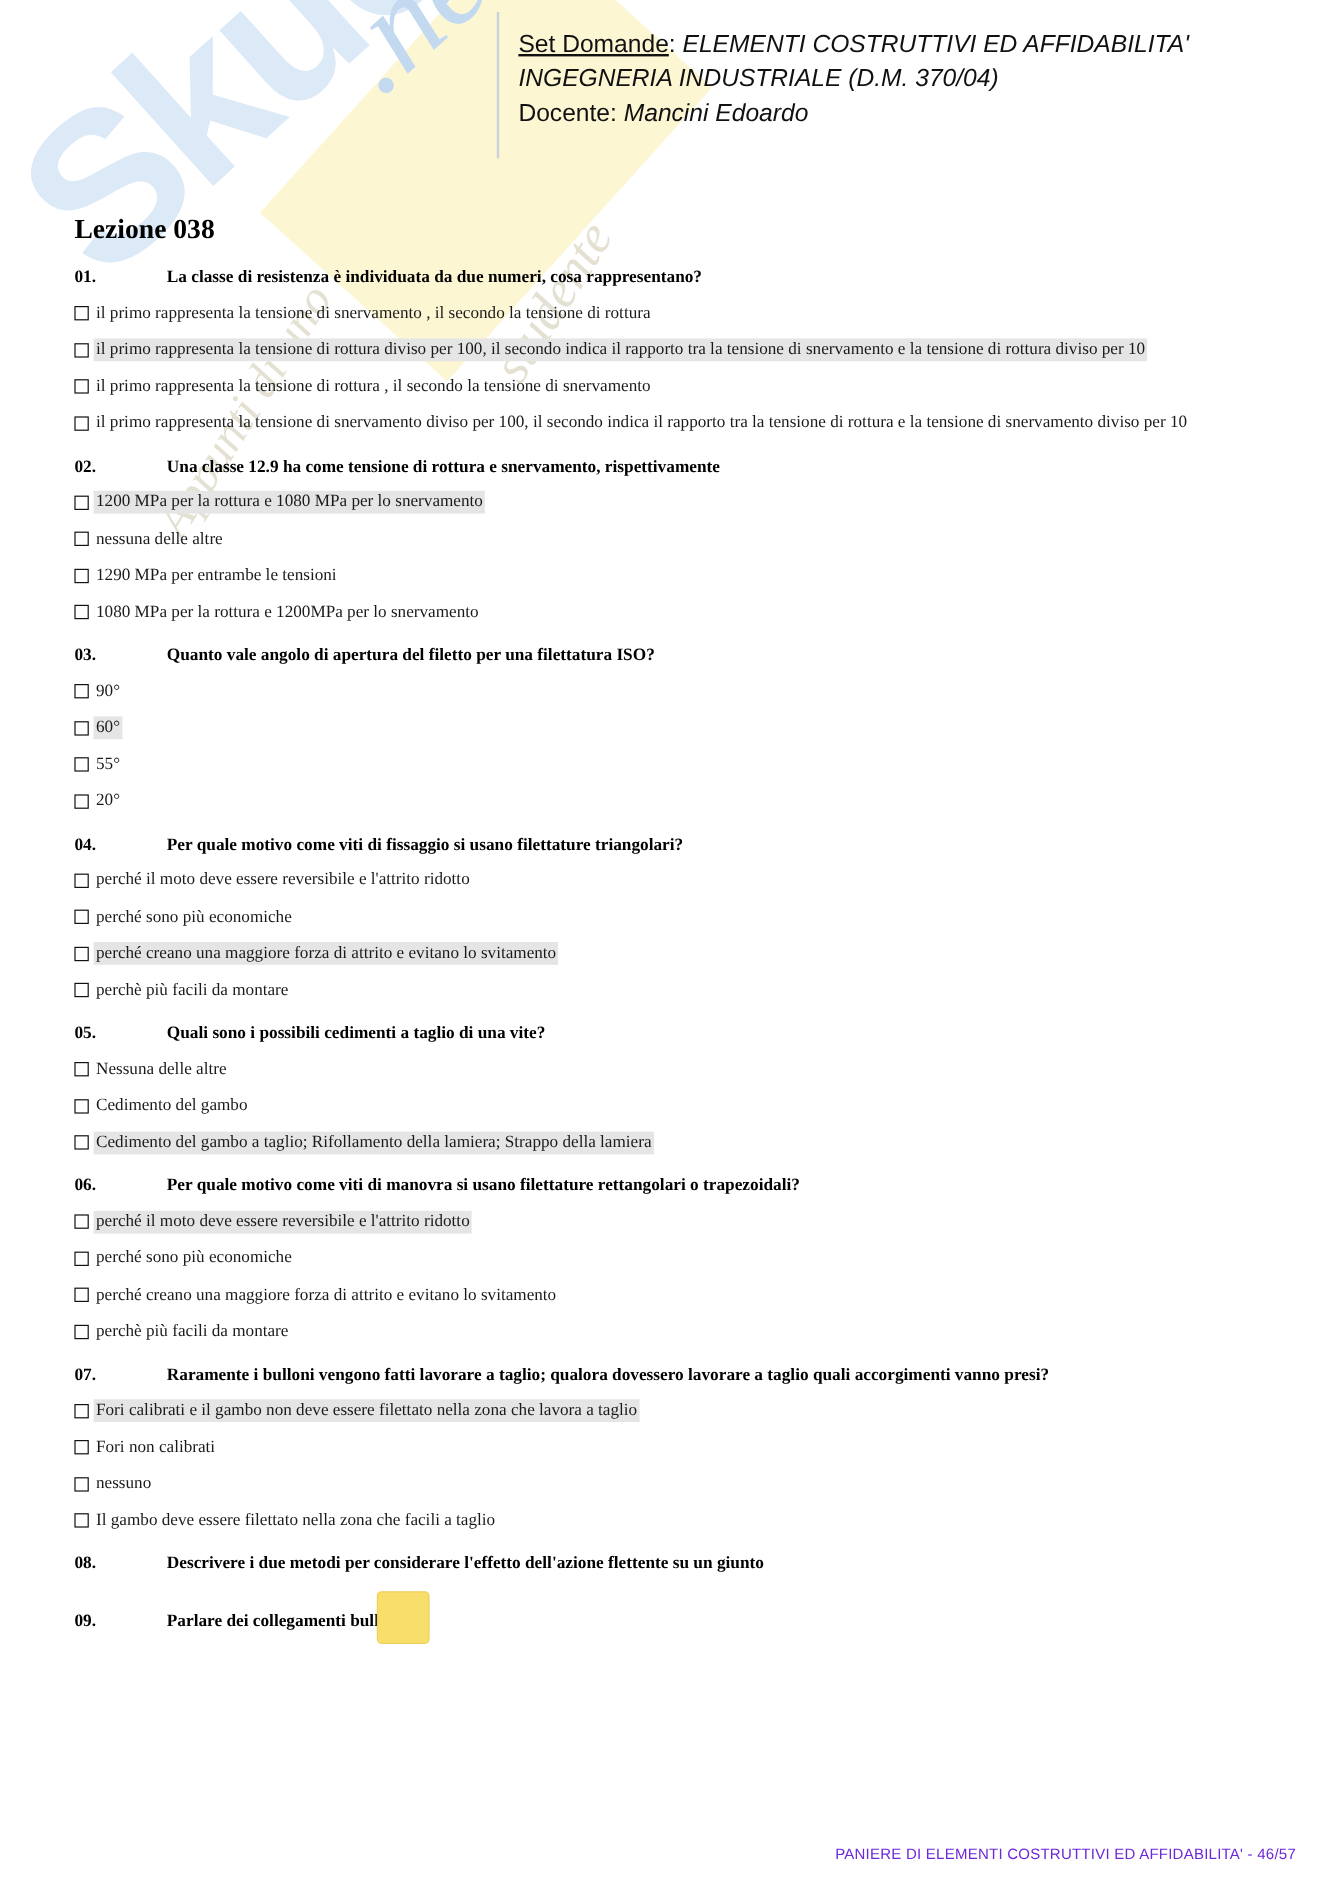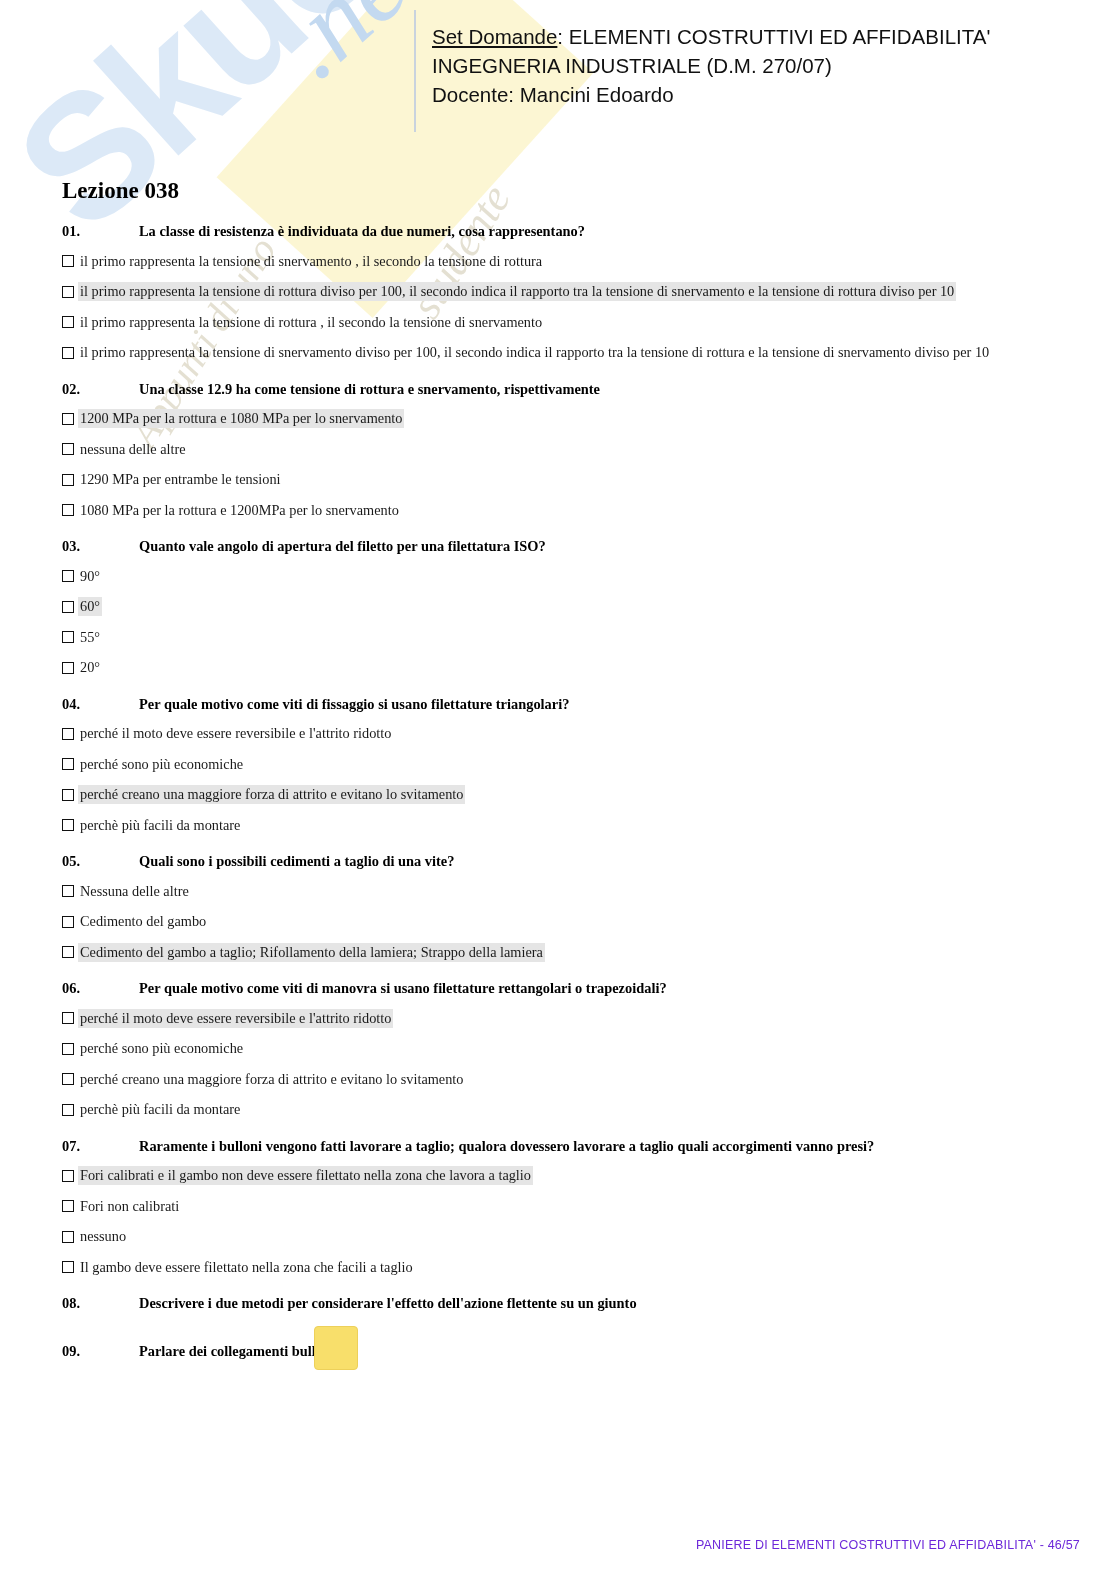--- a/index.html
+++ b/index.html
@@ -102,20 +102,21 @@
     font-family: "Liberation Sans", sans-serif;
     font-size: 20.5px;
     line-height: 29px;
     color: #111;
     white-space: nowrap;
   }
   .hdr-label {
     text-decoration: underline;
   }
   .hdr-val {
+    font-style: italic;
   }
 
   
   #lesson-title {
     position: absolute;
     left: 62px; top: 178px;
     font-family: "Liberation Serif", serif;
     font-weight: bold;
     font-size: 23px;
     color: #000;
@@ -214,21 +215,21 @@
 <div id="page">
 
   <div class="hdr-rule"></div>
 
   <div id="header">
     <div class="hdr-line">
       <span class="hdr-label">Set Domande</span><span>:</span>
       <span class="hdr-val">ELEMENTI COSTRUTTIVI ED AFFIDABILITA'</span>
     </div>
     <div class="hdr-line">
-      <span class="hdr-val">INGEGNERIA INDUSTRIALE (D.M. 270/07)</span>
+      <span class="hdr-val">INGEGNERIA INDUSTRIALE (D.M. 370/04)</span>
     </div>
     <div class="hdr-line">
       <span>Docente:</span>
       <span class="hdr-val">Mancini Edoardo</span>
     </div>
   </div>
 
   <div id="lesson-title">Lezione 038</div>
 
   <div id="questions">

